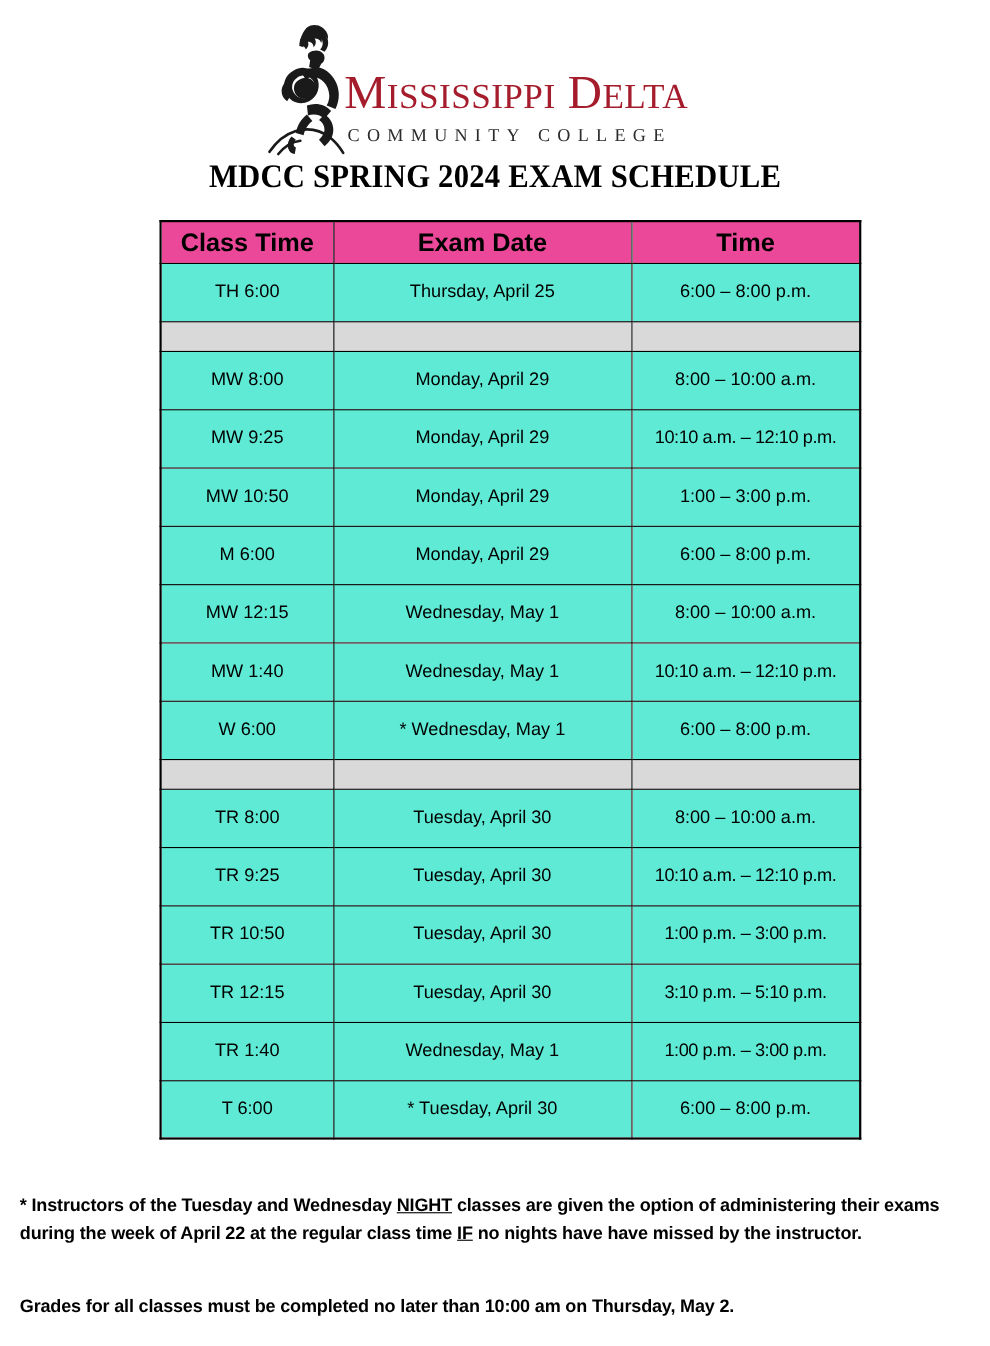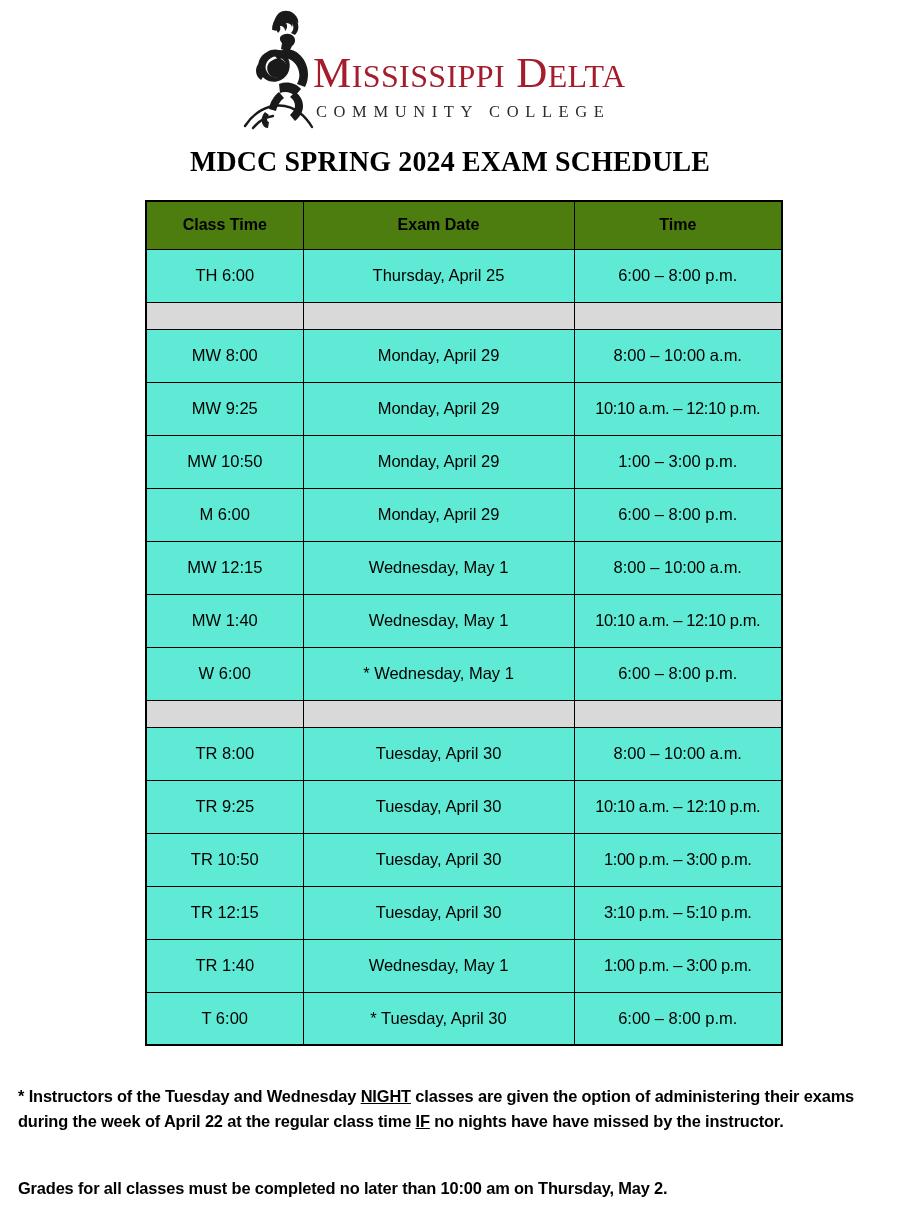--- a/index.html
+++ b/index.html
@@ -19,21 +19,21 @@
 
   
   .logo-block {
     width: 900px;
     height: 132px;
     position: relative;
   }
   .logo-inner {
     position: absolute;
     left: 243px;
-    top: 8px;
+    top: 20px;
     width: 400px;
     height: 126px;
   }
   .trojan-icon {
     position: absolute;
     left: 0px;
     top: 0px;
     width: 92px;
     height: 122px;
   }
@@ -98,24 +98,24 @@
     border: 1.6px solid #000;
     text-align: center;
     vertical-align: middle;
     font-size: 16.5px;
     color: #000;
     padding: 0 2px;
     white-space: nowrap;
     overflow: hidden;
   }
   table.exam thead th {
-    background: #4d7c0f;
+    background: #ec4899;
     font-weight: bold;
-    font-size: 16px;
-    height: 48px;
+    font-size: 23px;
+    height: 38px;
   }
   table.exam tbody td {
     height: 53px;
     background: #5eead4;
     font-weight: 400;
   }
   table.exam tr.spacer td {
     height: 27px;
     background: #d9d9d9;
   }

